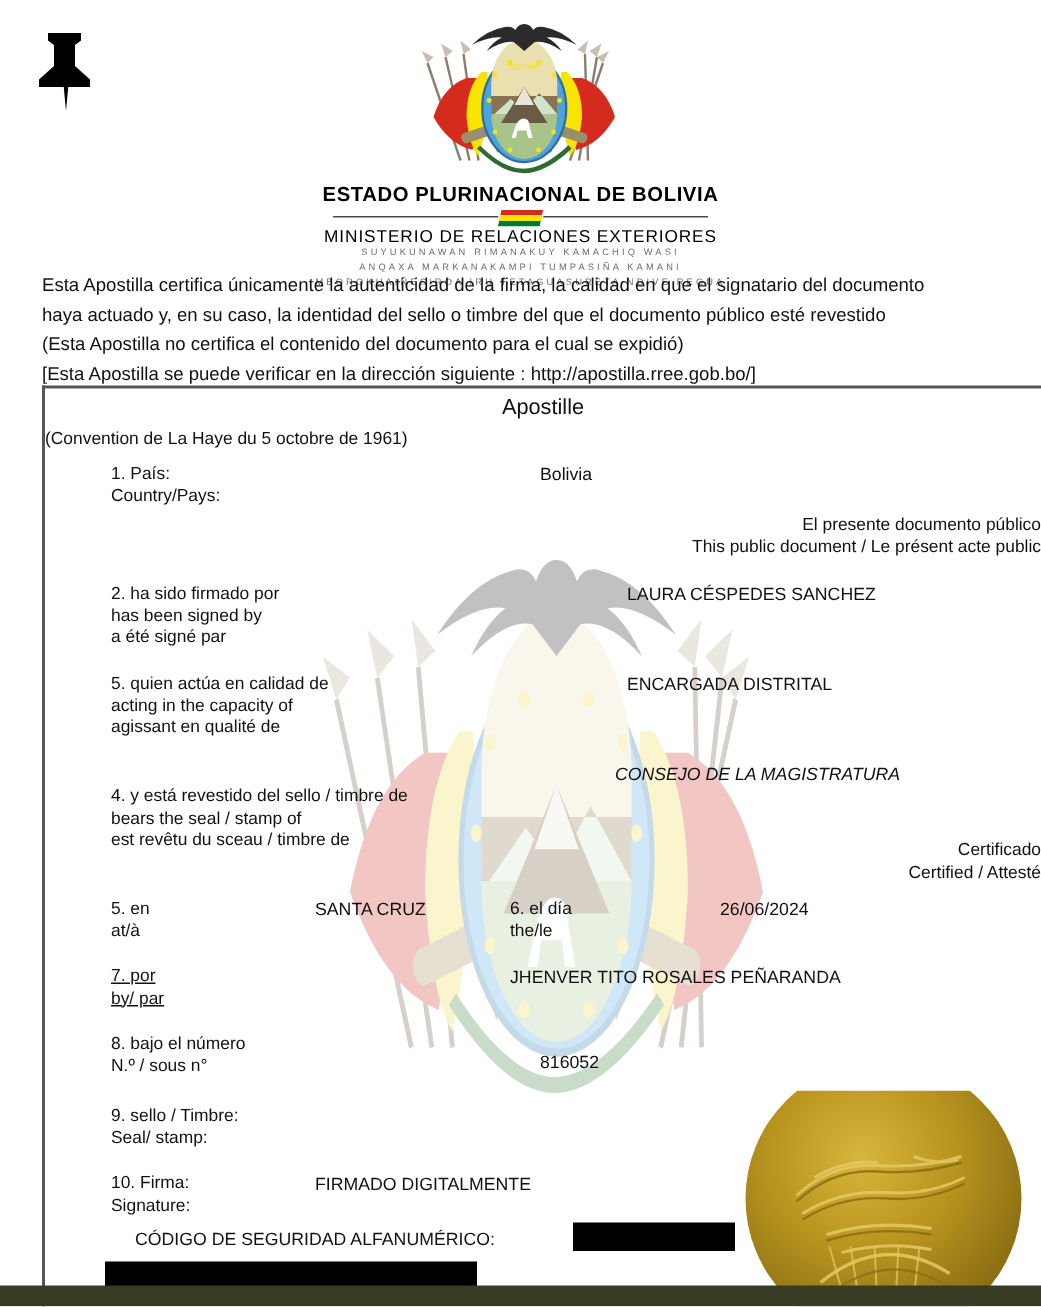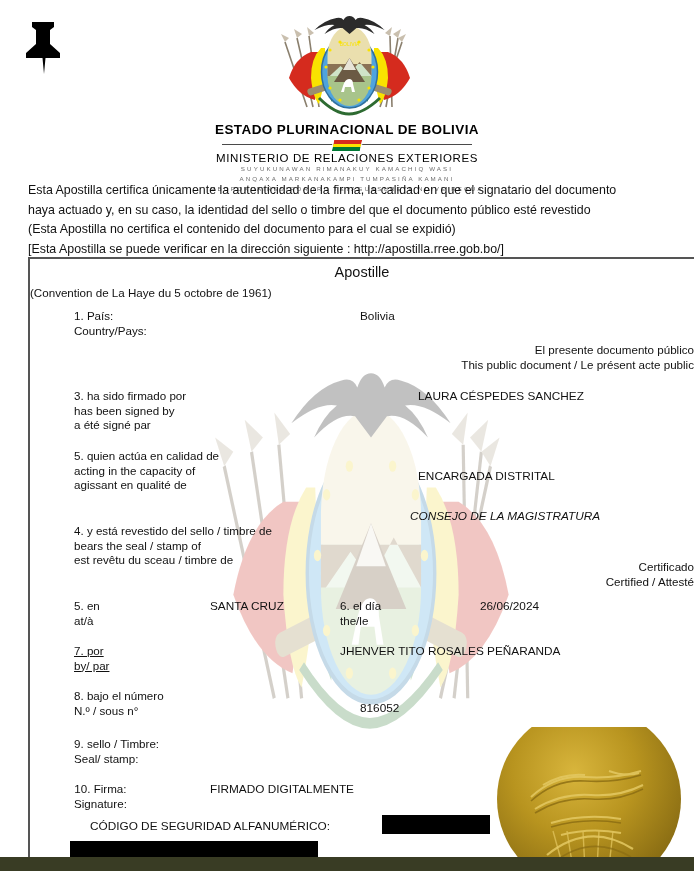--- a/index.html
+++ b/index.html
@@ -372,29 +372,29 @@
       <div class="apo-title">Apostille</div>
       <div class="apo-sub">(Convention de La Haye du 5 octobre de 1961)</div>
 
       <div class="lbl" style="left:44px; top:50px;">1. País:
 Country/Pays:</div>
       <div class="val" style="left:330px; top:50px;">Bolivia</div>
 
       <div class="centerblk" style="top:83px;">El presente documento público
 This public document / Le présent acte public</div>
 
-      <div class="lbl" style="left:44px; top:130px;">3. ha sido firmado por
+      <div class="lbl" style="left:44px; top:130px;">2. ha sido firmado por
 has been signed by
 a été signé par</div>
       <div class="val" style="left:388px; top:130px;">LAURA CÉSPEDES SANCHEZ</div>
 
       <div class="lbl" style="left:44px; top:190px;">5. quien actúa en calidad de
 acting in the capacity of
 agissant en qualité de</div>
-      <div class="val" style="left:388px; top:190px;margin-top:20px;">ENCARGADA DISTRITAL</div>
+      <div class="val" style="left:388px; top:190px;">ENCARGADA DISTRITAL</div>
 
       <div class="lbl" style="left:44px; top:265px;">4. y está revestido del sello / timbre de
 bears the seal / stamp of
 est revêtu du sceau / timbre de</div>
       <div class="val" style="left:380px; top:250px;font-style:italic;">CONSEJO DE LA MAGISTRATURA</div>
 
       <div class="centerblk" style="top:300px;">Certificado
 Certified / Attesté</div>
 
       <div class="lbl" style="left:44px; top:340px;">5. en
@@ -408,21 +408,21 @@
 by/ par</div>
       <div class="val" style="left:310px; top:385px;">JHENVER TITO ROSALES PEÑARANDA</div>
 
       <div class="lbl" style="left:44px; top:430px;">8. bajo el número
 N.º / sous n°</div>
       <div class="val" style="left:330px; top:442px;">816052</div>
 
       <div class="lbl" style="left:44px; top:478px;">9. sello / Timbre:
 Seal/ stamp:</div>
 
-      <div class="lbl" style="left:44px; top:523px;text-align:center;">10. Firma:
+      <div class="lbl" style="left:44px; top:523px;">10. Firma:
 Signature:</div>
       <div class="val" style="left:180px; top:523px;">FIRMADO DIGITALMENTE</div>
 
       <div class="val" style="left:60px; top:560px;">CÓDIGO DE SEGURIDAD ALFANUMÉRICO:</div>
       <div class="redact" style="left:352px; top:556px; width:108px; height:19px;"></div>
 
       <div class="codebar" style="left:40px; top:582px; width:248px; height:22px;"></div>
       <div class="codedigits" style="left:44px; top:598px;">4 3 3 3 3 7 0 5 0 8 7 4</div>
 
     </div>

